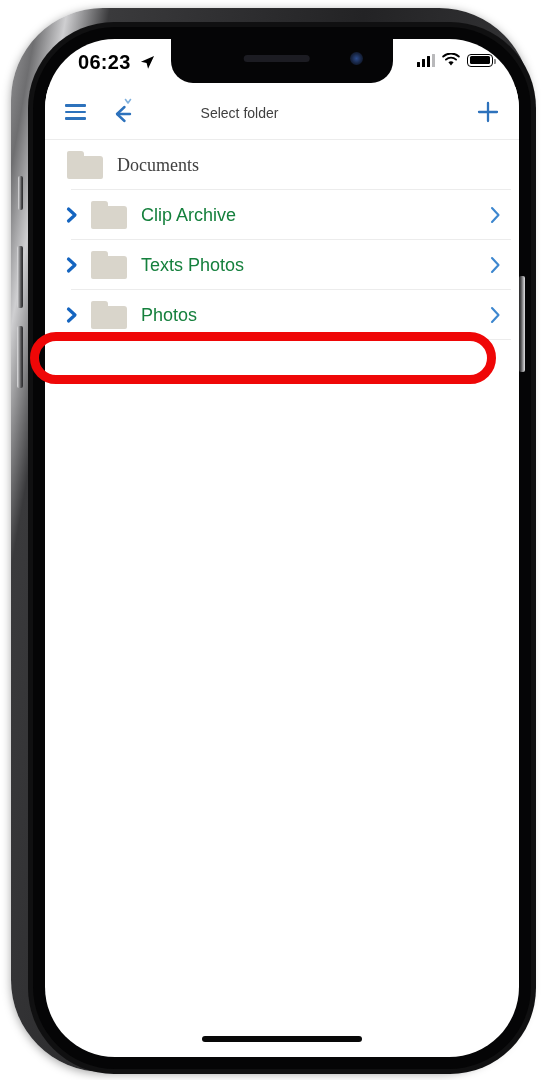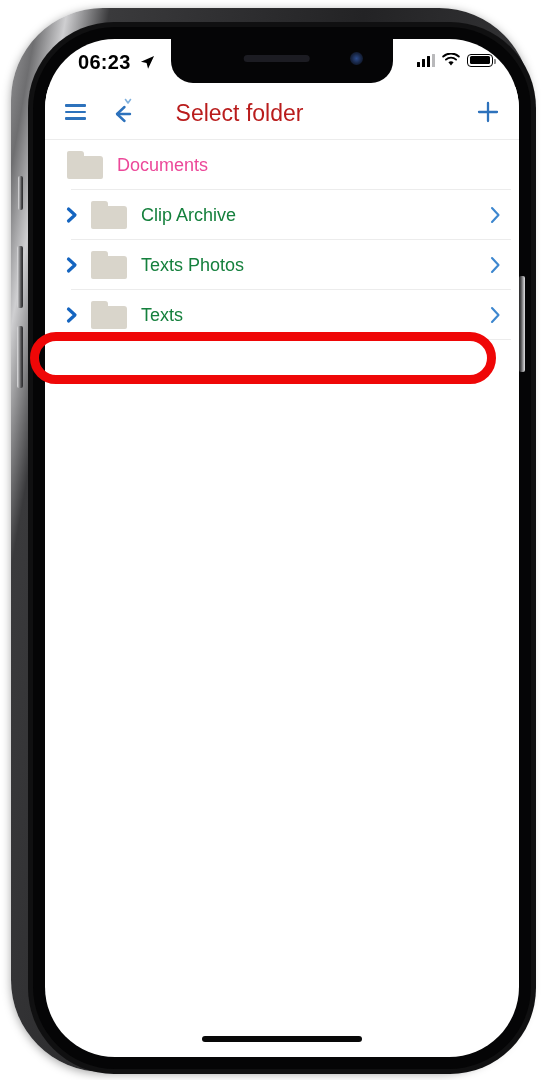--- a/index.html
+++ b/index.html
@@ -172,22 +172,22 @@
   .plusbtn {
     position: absolute;
     right: 18px; top: 12px;
     width: 26px; height: 26px;
   }
   .apptitle {
     position: absolute;
     left: 0; top: 0;
     width: 389px; height: 52px;
     display: flex; align-items: center; justify-content: center;
-    font-size: 23px;
-    color: #b91c1c;
+    font-size: 14px;
+    color: #404040;
     pointer-events: none;
   }
 
   
   .list {
     position: absolute;
     left: 0; top: 101px;
     width: 474px;
   }
   .row {
@@ -236,21 +236,21 @@
     white-space: nowrap;
   }
   .chev-right {
     position: absolute;
     right: 16px; top: 50%;
     transform: translateY(-50%);
     width: 16px; height: 20px;
   }
   
   .row.crumb .folder-ico { margin-left: 22px; }
-  .row.crumb .rowlabel { color: #ec4899; }
+  .row.crumb .rowlabel { color: #404040; font-family: Liberation Serif, serif; }
 
   
   .home-ind {
     position: absolute;
     left: 50%; transform: translateX(-50%);
     bottom: 15px;
     width: 160px; height: 6px;
     border-radius: 3px;
     background: #080808;
     z-index: 25;
@@ -383,21 +383,21 @@
         <div class="row">
           <div class="expand">
             <svg width="14" height="18" viewBox="0 0 14 18">
               <path d="M3.5 3 L10 9 L3.5 15" stroke="#1565c0" stroke-width="3.2" fill="none" stroke-linecap="round" stroke-linejoin="round"></path>
             </svg>
           </div>
           <div class="folder-ico">
             <div class="tab"></div>
               <div class="body"></div>
           </div>
-          <div class="rowlabel">Texts</div>
+          <div class="rowlabel">Photos</div>
           <svg class="chev-right" viewBox="0 0 16 20">
             <path d="M5 3 L11.5 10 L5 17" stroke="#3d87cf" stroke-width="2.1" fill="none" stroke-linecap="round" stroke-linejoin="round"></path>
           </svg>
           <div class="sep"></div>
         </div>
 
       </div>
 
       <div class="home-ind"></div>
     </div>

